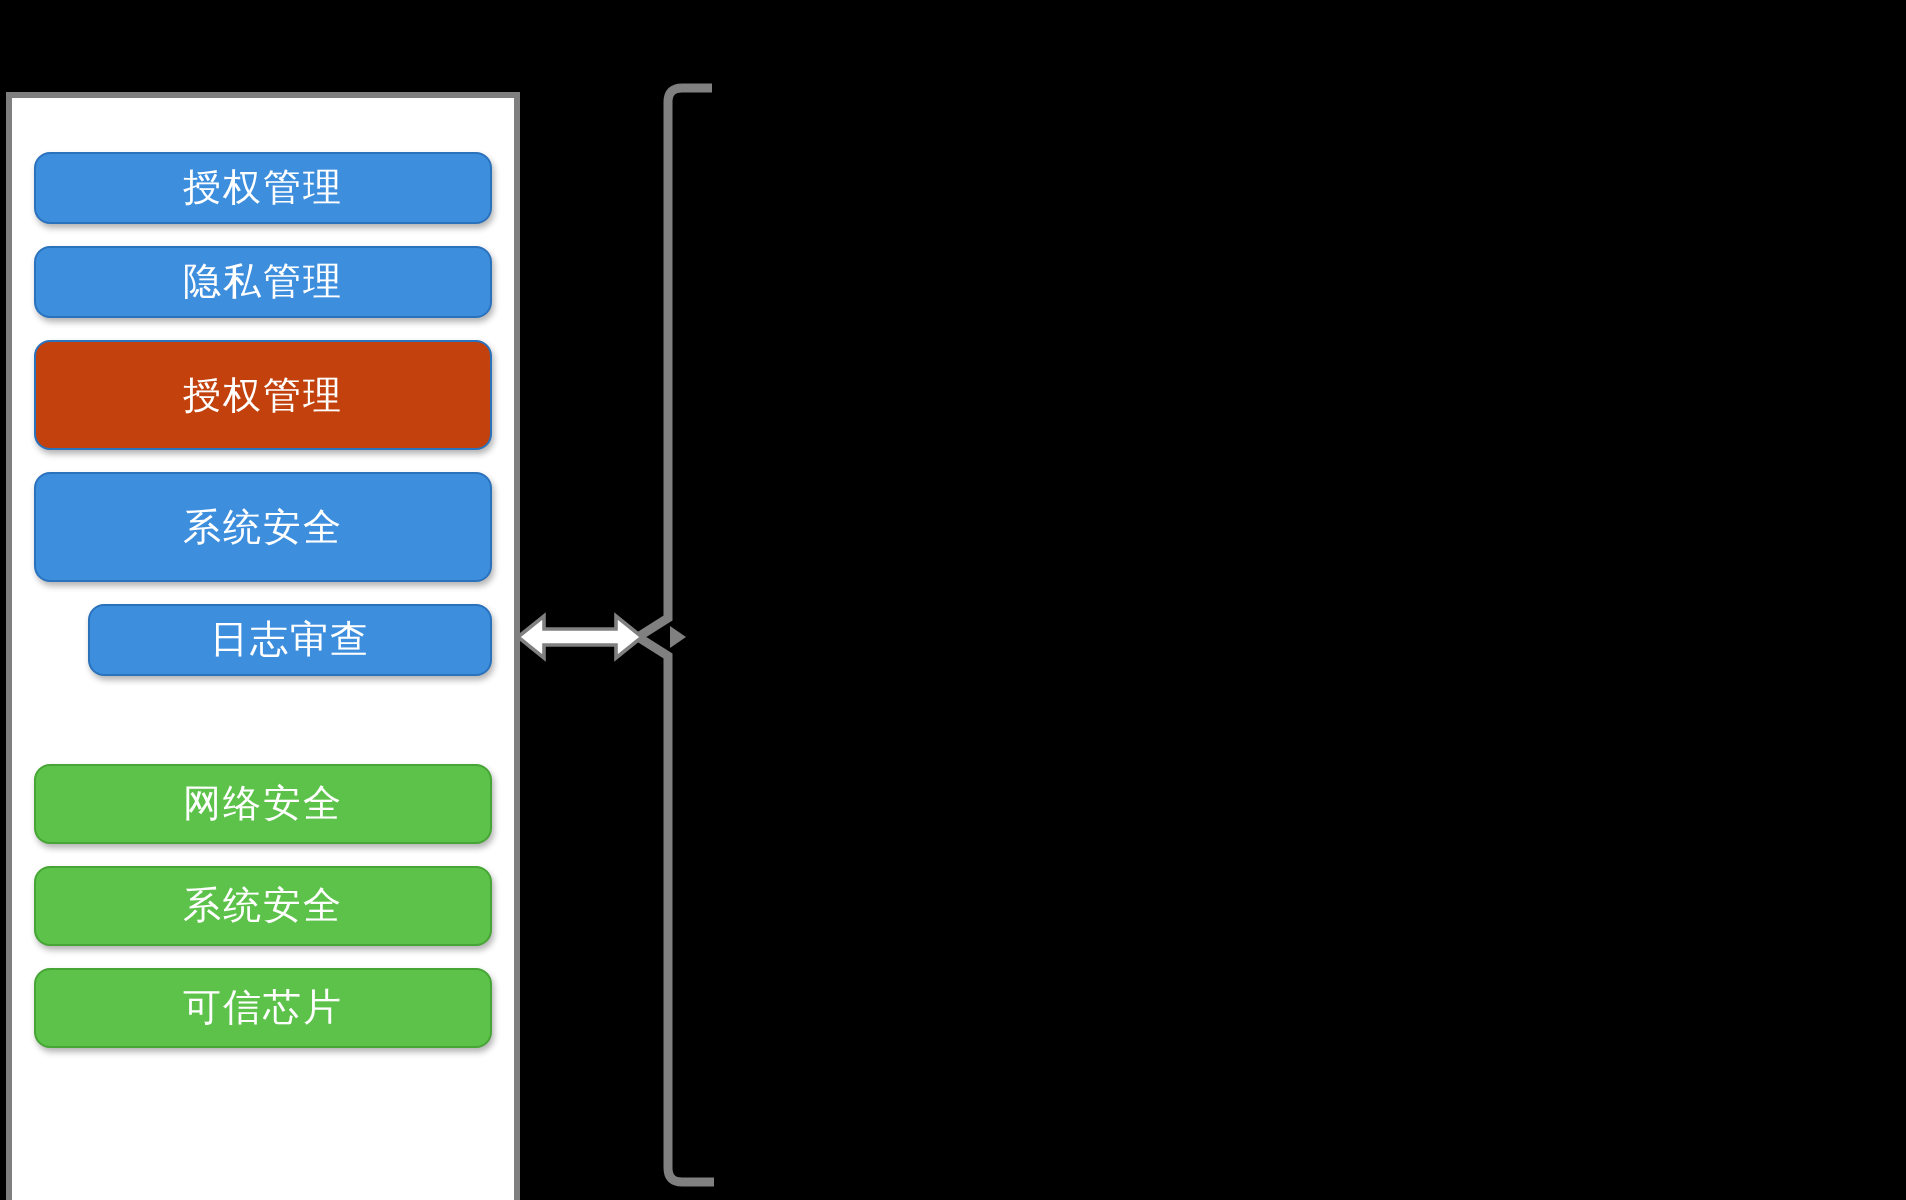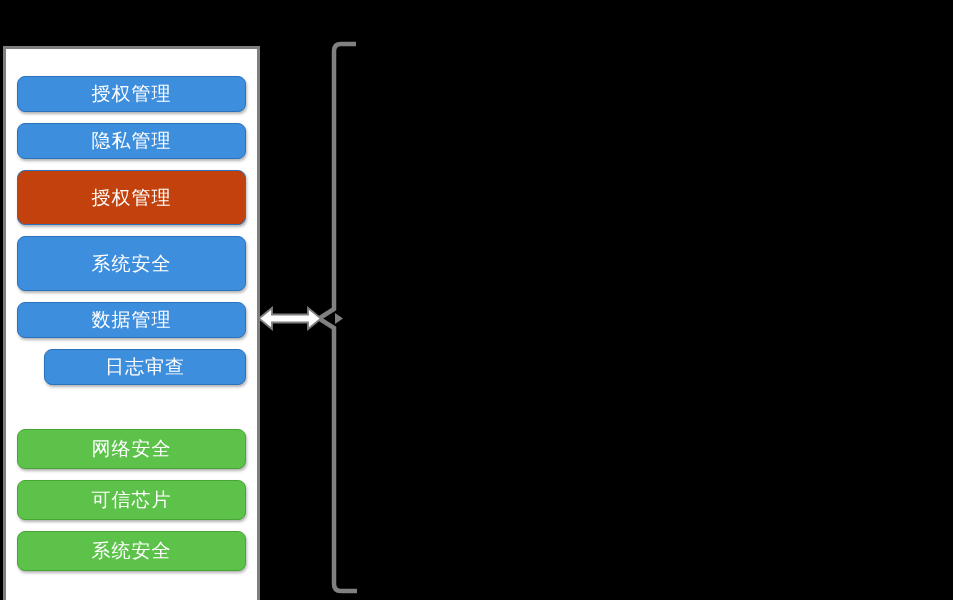--- a/index.html
+++ b/index.html
@@ -65,27 +65,26 @@
 <body style="background: rgb(0, 0, 0);">
 
 <div class="stage" style="background: rgb(0, 0, 0);">
 
   <div class="panel" id="panel" style="background: rgb(255, 255, 255); border-color: rgb(127, 127, 127);">
       <div class="group group-0">
         <div class="btn" style="background: rgb(62, 142, 222); border-color: rgb(43, 114, 189);">授权管理</div>
         <div class="btn" style="background: rgb(62, 142, 222); border-color: rgb(43, 114, 189);">隐私管理</div>
         <div class="btn tall" style="background: #c2410c; border-color: rgb(43, 114, 189);">授权管理</div>
         <div class="btn tall" style="background: rgb(62, 142, 222); border-color: rgb(43, 114, 189);">系统安全</div>
-        <div class="btn" style="background: rgb(62, 142, 222); border-color: rgb(43, 114, 189);">数据管理</div>
         <div class="btn" style="background: rgb(62, 142, 222); border-color: rgb(43, 114, 189); margin-left: 27px;">日志审查</div>
       </div>
       <div class="group group-1">
         <div class="btn" style="background: rgb(92, 194, 74); border-color: rgb(70, 165, 53);">网络安全</div>
+        <div class="btn" style="background: rgb(92, 194, 74); border-color: rgb(70, 165, 53);">系统安全</div>
         <div class="btn" style="background: rgb(92, 194, 74); border-color: rgb(70, 165, 53);">可信芯片</div>
-        <div class="btn" style="background: rgb(92, 194, 74); border-color: rgb(70, 165, 53);">系统安全</div>
       </div>
     </div>
 
   <svg class="overlay" width="953" height="600" viewBox="0 0 953 600" xmlns="http://www.w3.org/2000/svg">
 
     <path id="brace-path" d="M 356 44 L 341 44 Q 334 44 334 51 L 334 309 L 319 318.5 L 334 328 L 334 584 Q 334 591 341 591 L 357 591" fill="none" stroke-width="4.5" stroke-linecap="butt" stroke-linejoin="miter" stroke="#808080"></path>
 
     <polygon id="brace-nub" points="335,313 343,318.5 335,324" fill="#808080"></polygon>
 
     <polygon id="arrow-poly" points="259,318.5 272,308 272,314.5 308,314.5 308,308 321,318.5 308,329 308,322.5 272,322.5 272,329" stroke-width="1.8" stroke-linejoin="miter" fill="#ffffff" stroke="#808080"></polygon>

